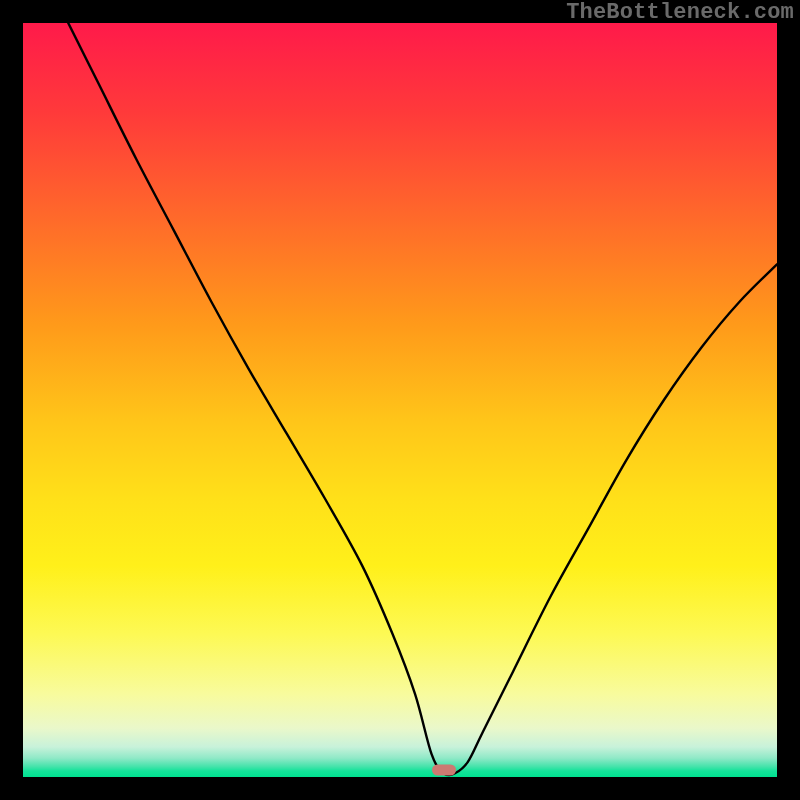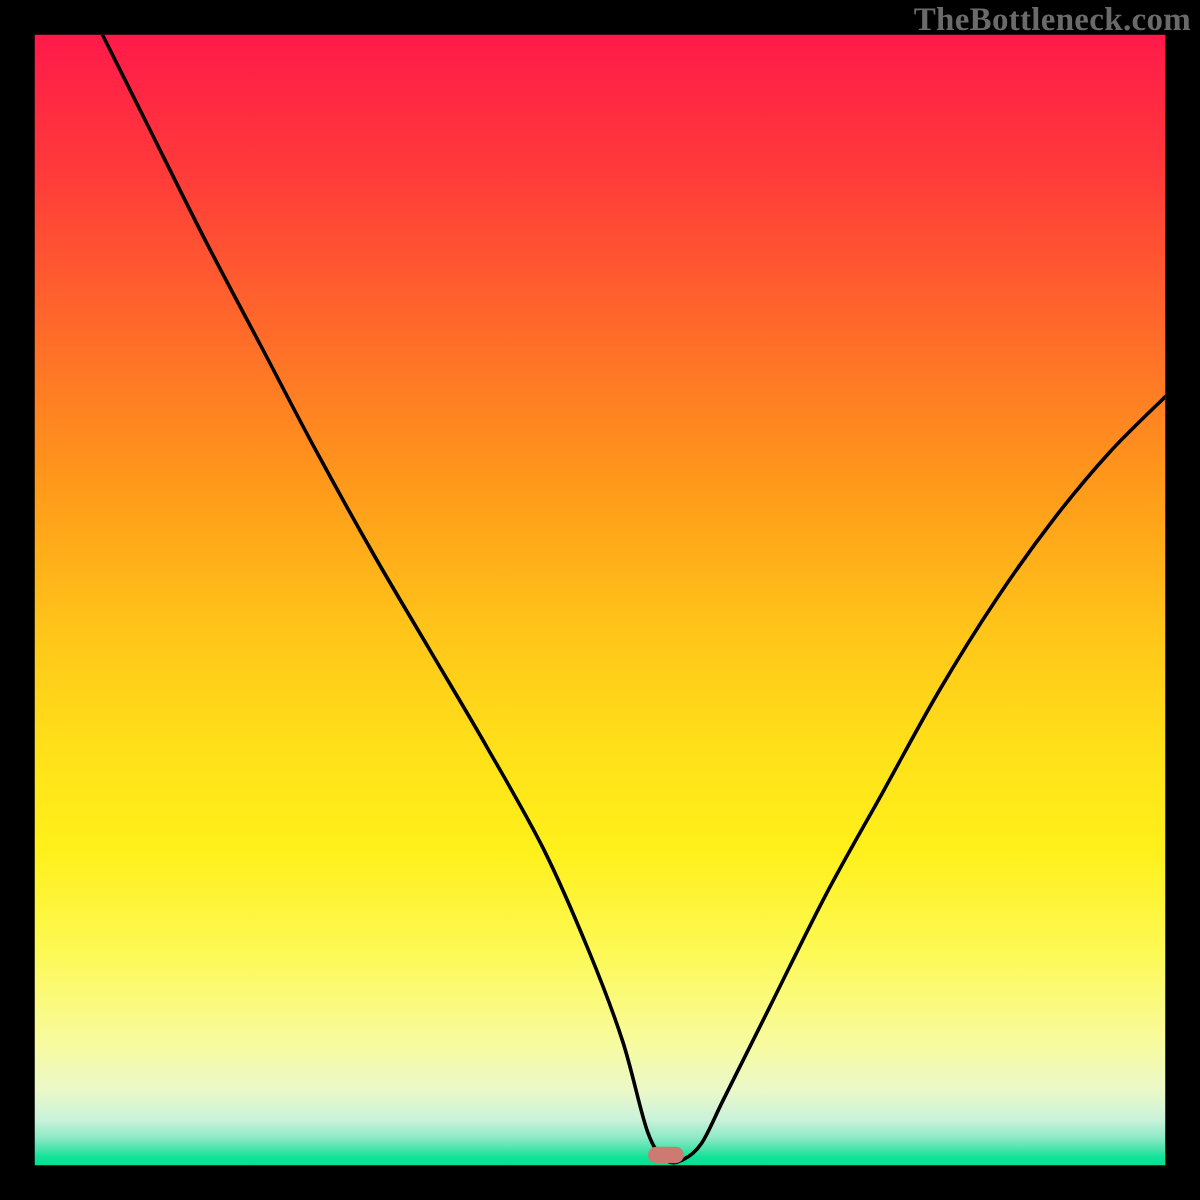--- a/index.html
+++ b/index.html
@@ -65,21 +65,21 @@
     width: 24px;
     height: 11px;
     border-radius: 6px;
     background: #cc7a72;
     transform: translate(-50%, -50%);
   }
   .watermark {
     position: absolute;
     top: 0px;
     right: 6px;
-    font-family: Liberation Serif, serif;
+    font-family: Liberation Mono, monospace;
     font-size: 22px;
     font-weight: 600;
     color: #6a6a6a;
     letter-spacing: 0.2px;
     user-select: none;
   }
 </style>
 </head>
 <body>
 

